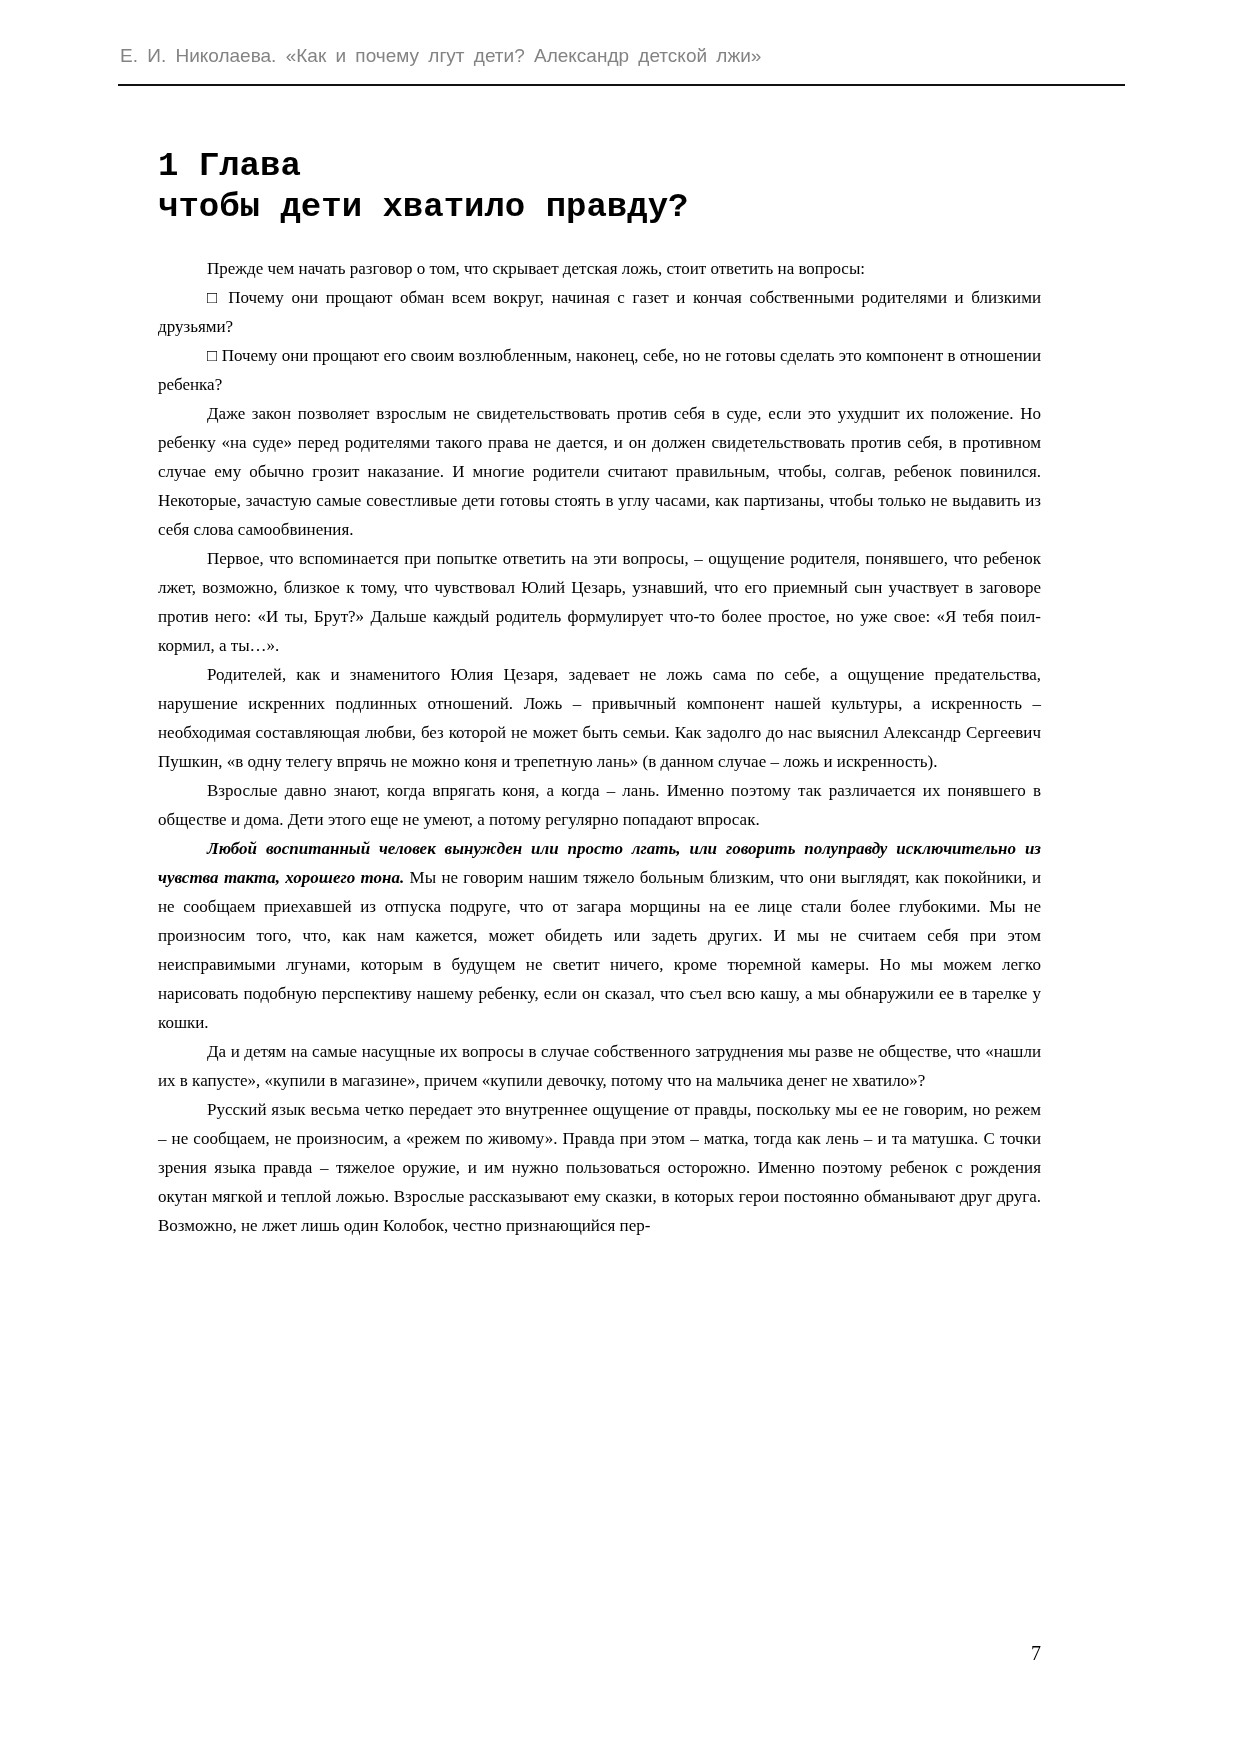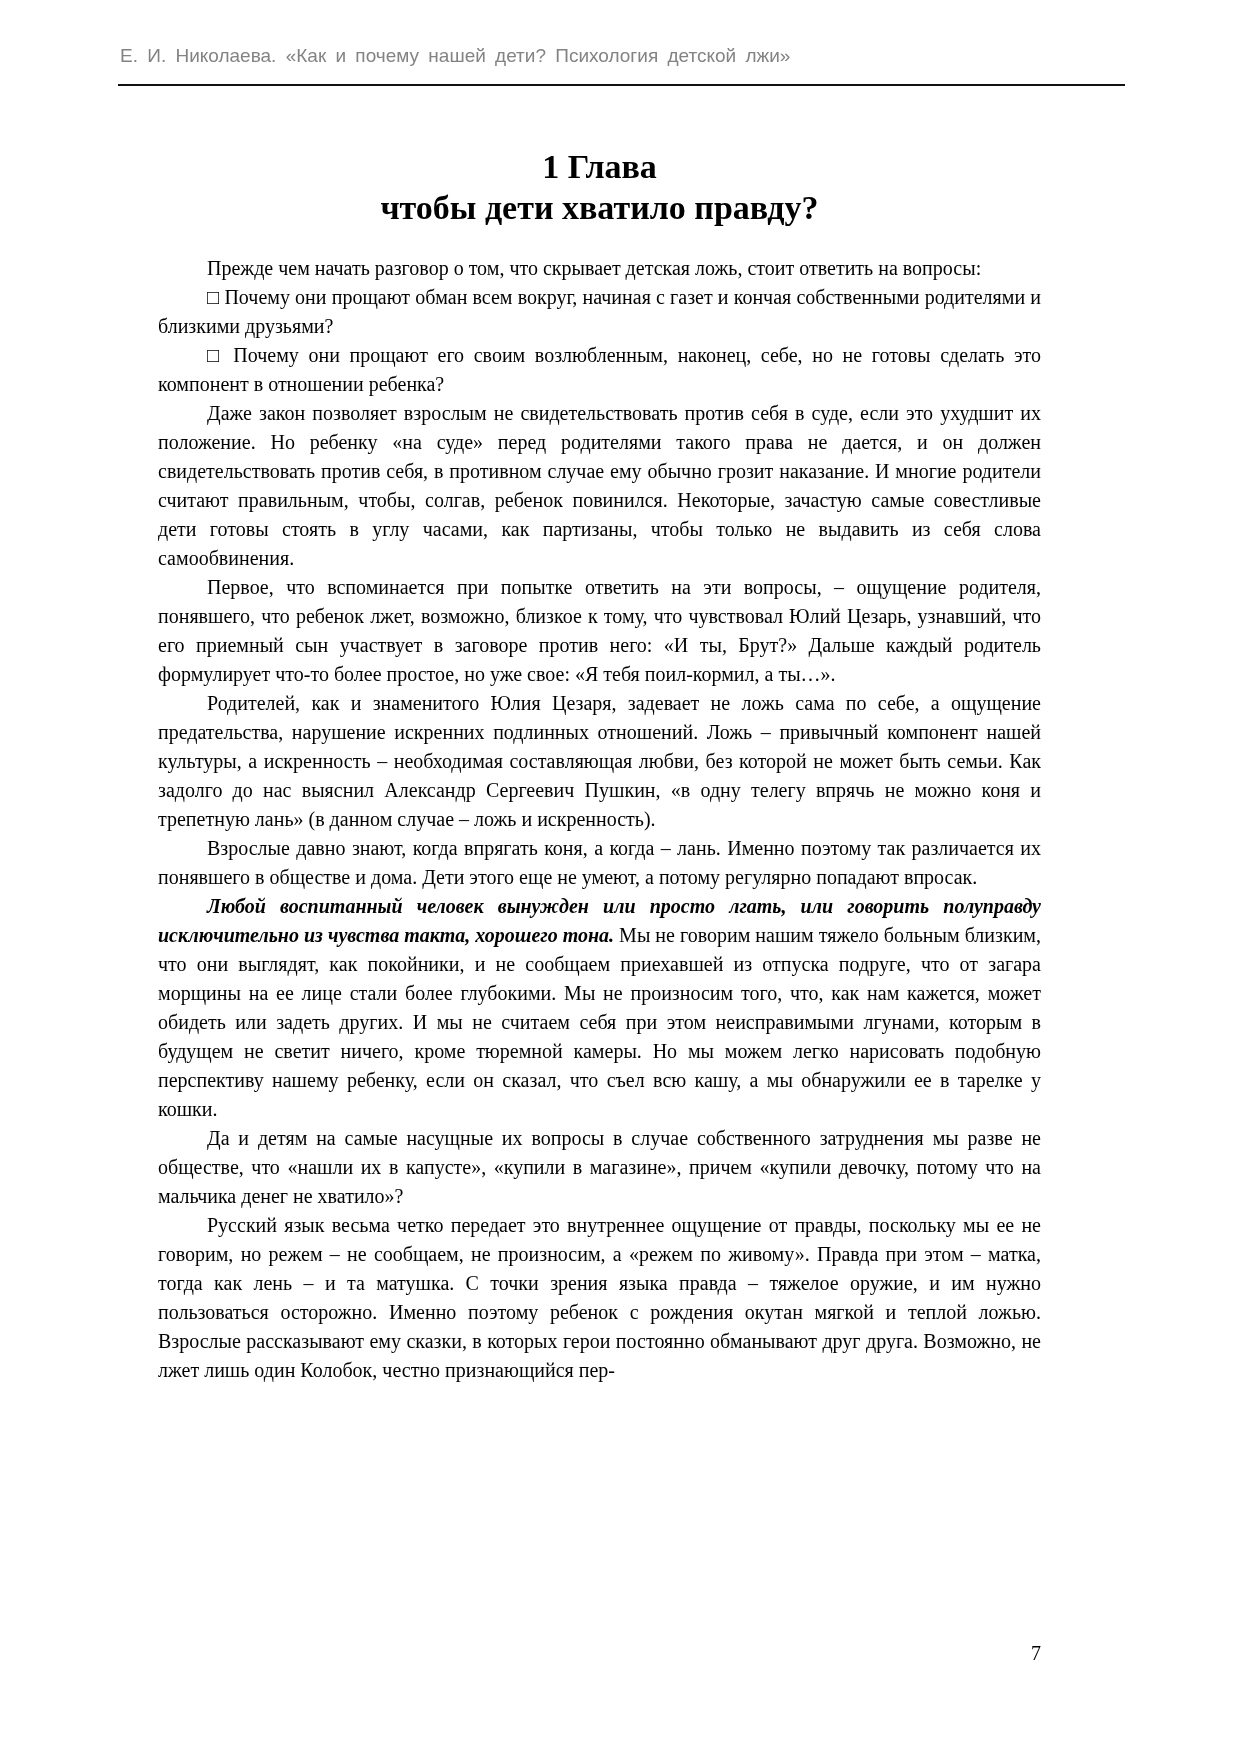--- a/index.html
+++ b/index.html
@@ -35,34 +35,33 @@
     background: #111111;
   }
   .content {
     position: absolute;
     left: 158px;
     top: 146px;
     width: 883px;
   }
   .chapter-title {
     margin: 0 0 26px 0;
-    font-family: Liberation Serif, serif;
+    font-family: Liberation Mono, monospace;
     font-weight: bold;
     font-size: 34px;
     line-height: 41px;
     color: #000000;
-    text-align: center;
   }
   .chapter-title .title-line {
     display: block;
   }
   .para {
     margin: 0;
     font-family: "Liberation Serif", "DejaVu Serif", serif;
-    font-size: 20px;
+    font-size: 17px;
     line-height: 29px;
     color: #000000;
     text-align: justify;
     text-indent: 49px;
   }
   .para .lead {
     font-style: italic;
     font-weight: bold;
     margin-top: 21px;
   }
@@ -76,21 +75,21 @@
     color: #000000;
     text-align: right;
   }
 </style>
 </head>
 <body>
 
 <div class="page">
 
   <div class="running-header">
-    <span>Е. И. Николаева. «Как и почему нашей дети? Психология детской лжи»</span>
+    <span>Е. И. Николаева. «Как и почему лгут дети? Александр детской лжи»</span>
   </div>
 
   <div class="header-rule"></div>
 
   <main class="content">
 
     <h1 class="chapter-title">
       <span class="title-line">1 Глава</span>
       <span class="title-line">чтобы дети хватило правду?</span>
     </h1>

